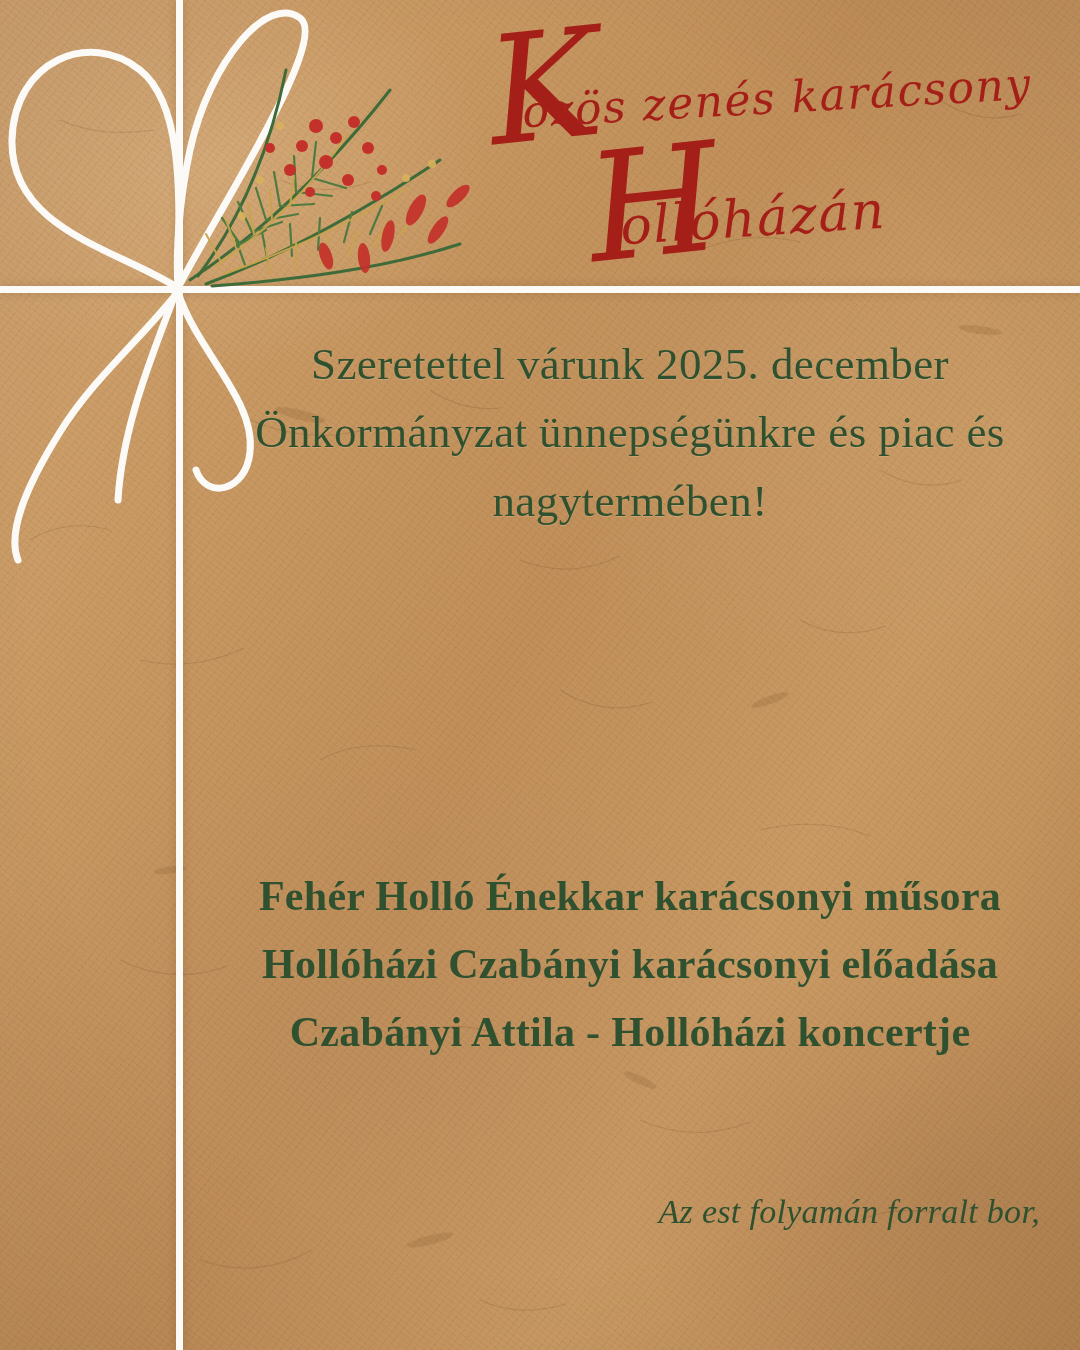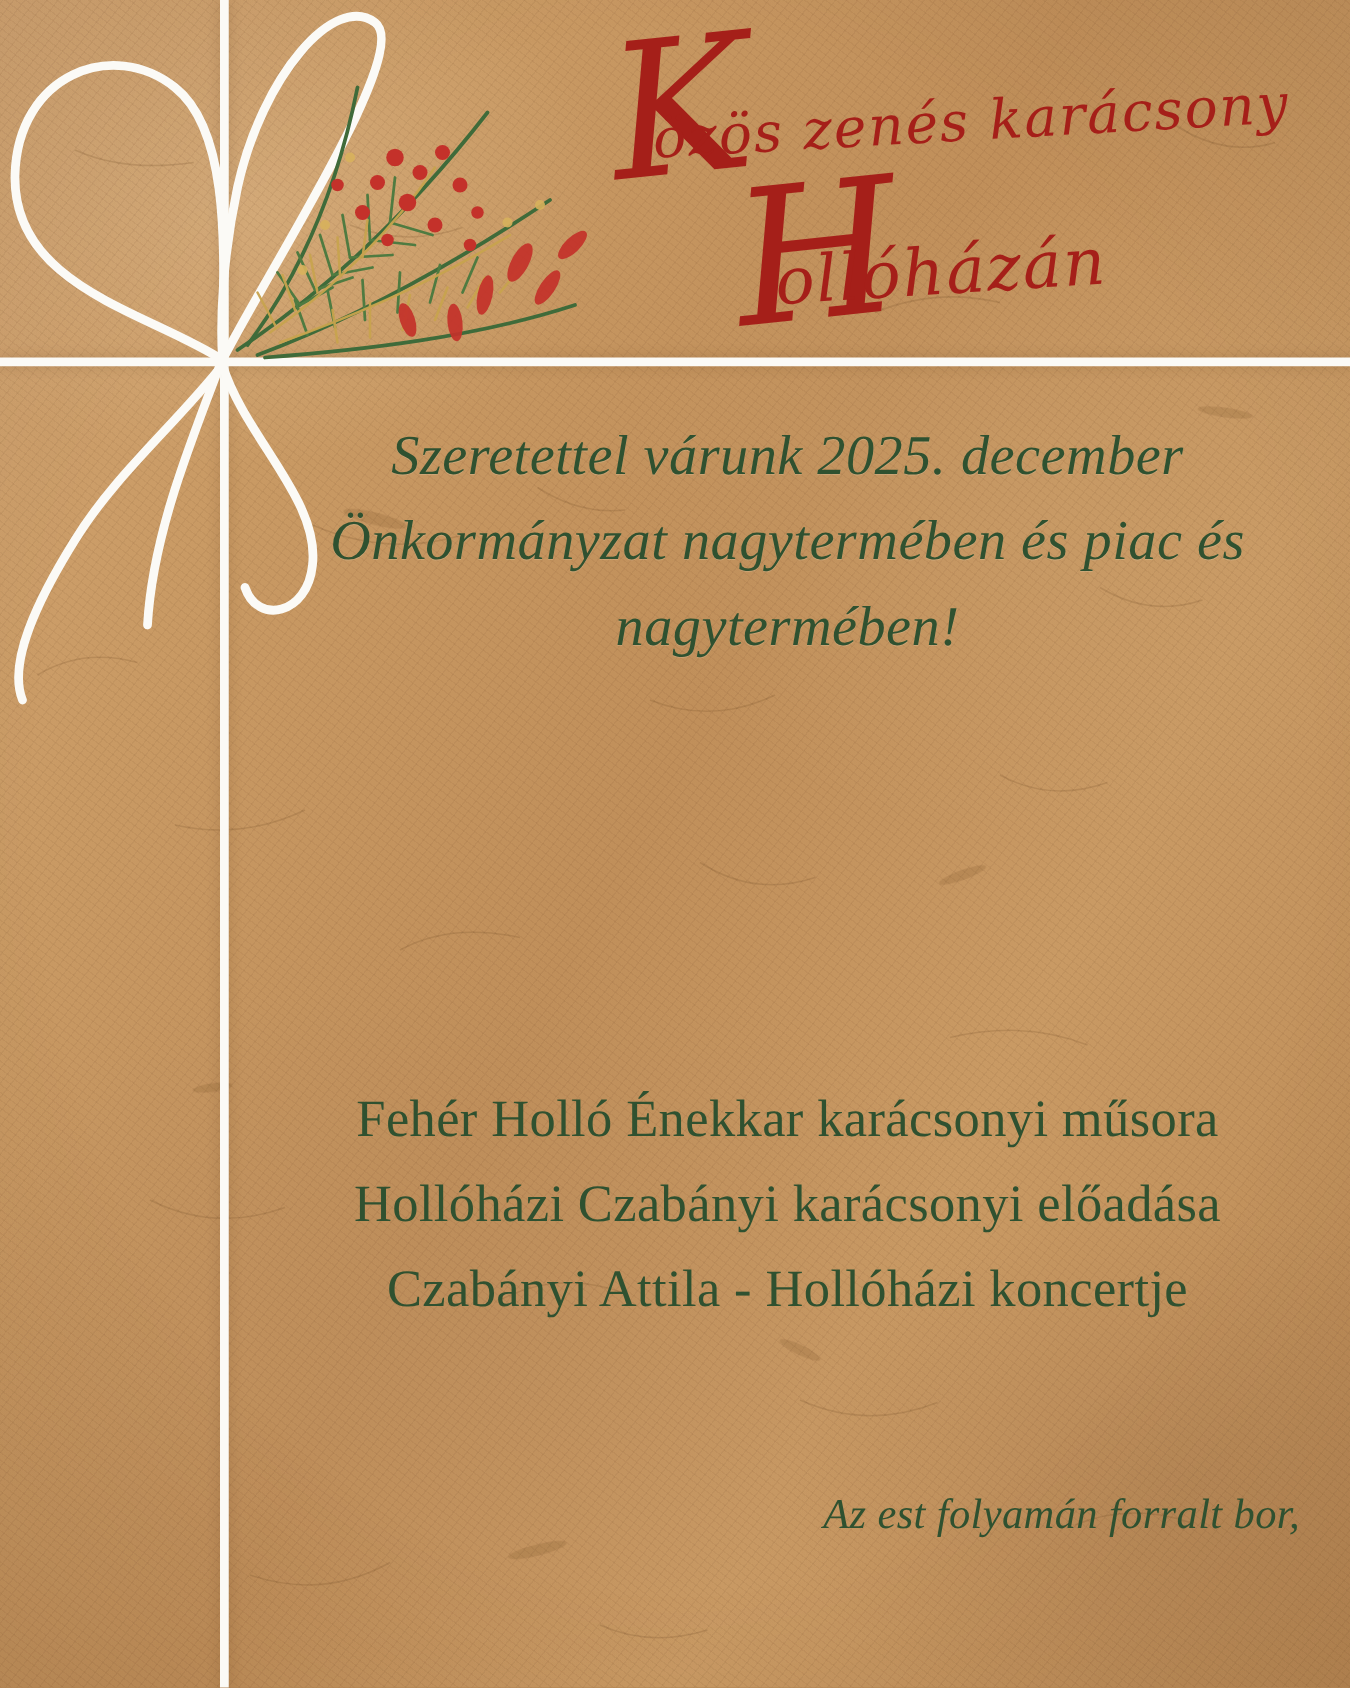--- a/index.html
+++ b/index.html
@@ -144,33 +144,33 @@
     position: absolute;
     left: 190px;
     top: 330px;
     width: 880px;
     text-align: center;
     color: #2f5130;
     font-size: 45px;
     line-height: 1.52;
     letter-spacing: 0.4px;
     text-shadow: 0 1px 0 rgba(255,248,235,0.16);
-    font-style: italic;
   }
 
   .program-block {
     position: absolute;
     left: 190px;
     top: 862px;
     width: 880px;
     text-align: center;
     color: #2f5130;
     font-size: 42px;
     line-height: 1.62;
     letter-spacing: 0.3px;
+    font-weight: bold;
   }
 
   .footer-block {
     position: absolute;
     left: 520px;
     top: 1185px;
     width: 520px;
     text-align: right;
     color: #2f5130;
     font-size: 34px;
@@ -287,21 +287,21 @@
 
   <div class="headline">
     <span class="cap-k">K</span>
     <span class="script-line script-1">özös zenés karácsony</span>
     <span class="cap-h">H</span>
     <span class="script-line script-2">ollóházán</span>
   </div>
 
   <div class="body-block">
     <span class="line">Szeretettel várunk 2025. december</span>
-    <span class="line">Önkormányzat nagytermében és piac és</span>
+    <span class="line">Önkormányzat ünnepségünkre és piac és</span>
     <span class="line">nagytermében!</span>
   </div>
 
   <div class="program-block">
     <span class="line">Fehér Holló Énekkar karácsonyi műsora</span>
     <span class="line">Hollóházi Czabányi karácsonyi előadása</span>
     <span class="line">Czabányi Attila - Hollóházi koncertje</span>
   </div>
 
   <div class="footer-block">

